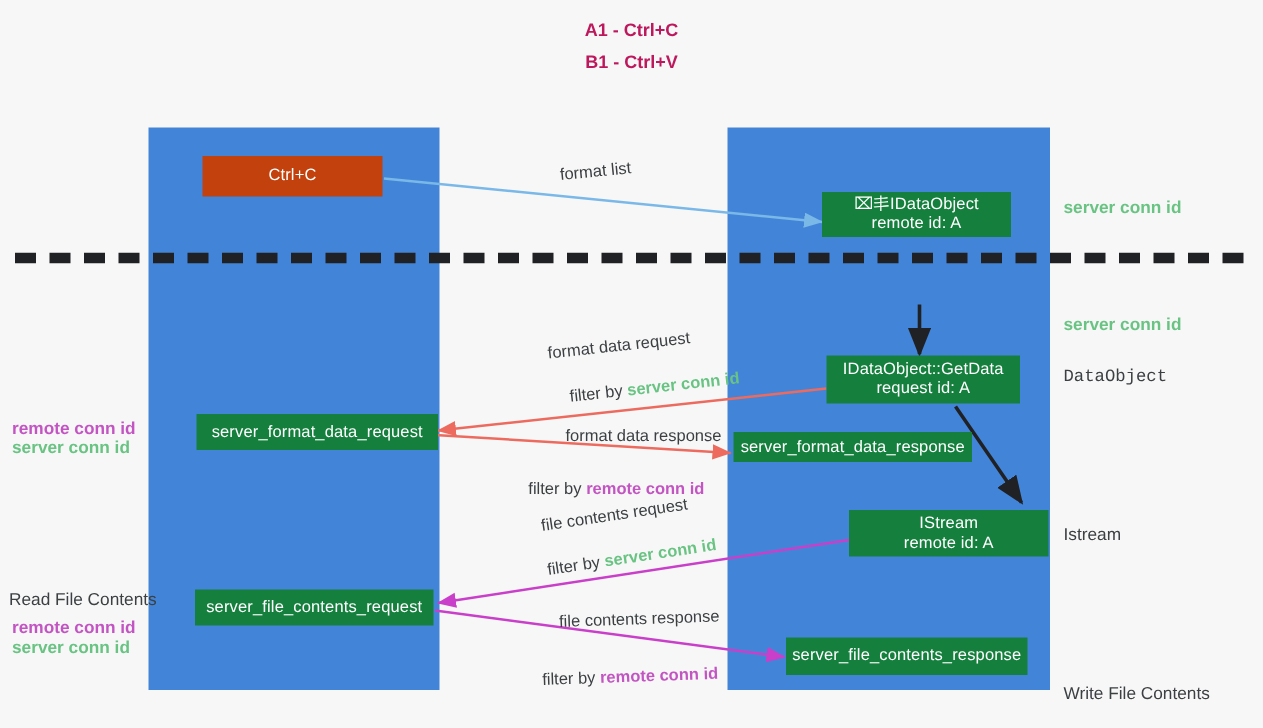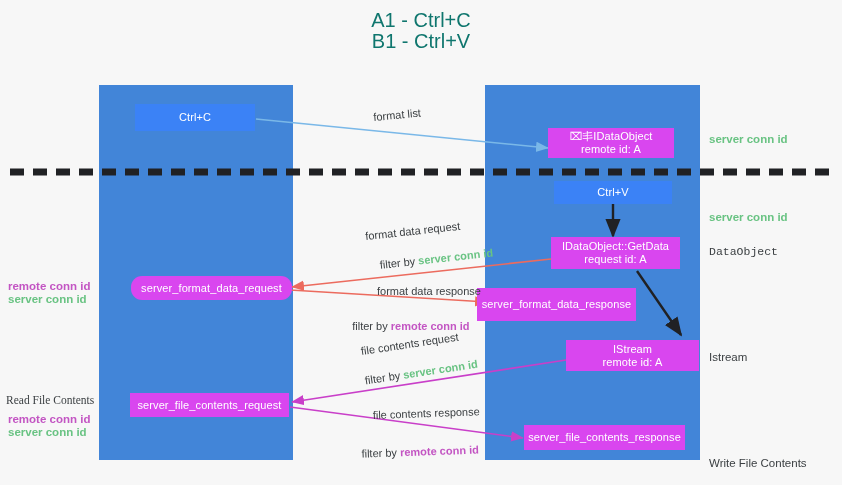--- a/index.html
+++ b/index.html
@@ -8,41 +8,41 @@
     background:#f7f7f7;
     font-family:"Liberation Sans","DejaVu Sans",sans-serif;
     color:#3c4043;
   }
   #stage{position:absolute;inset:0;}
   .abs{position:absolute;}
 
   
   #title{
     left:0;right:0;top:10px;text-align:center;
-    font-size:20px;line-height:21px;color:#0f766e;white-space:pre;
+    font-size:12px;line-height:21px;color:#be185d;white-space:pre;font-weight:bold;
   }
 
   
   .col-head{
     text-align:center;font-size:12px;line-height:14px;color:#3c4043;
     white-space:pre;
   }
   .lane{
     background:#4285d8;
   }
 
   
   .box{
     box-sizing:border-box;
     display:flex;align-items:center;justify-content:center;
     text-align:center;color:#ffffff;font-size:11px;line-height:13px;
     white-space:pre;letter-spacing:.1px;
   }
-  .box.green{background:#3b82f6;}
-  .box.orange{background:#d946ef;}
+  .box.green{background:#c2410c;}
+  .box.orange{background:#15803d;}
 
   
   .lbl{font-size:11.5px;line-height:14px;white-space:pre;}
   .lbl.dark{color:#3c4043;}
   .lbl.green{color:#69c383;font-weight:bold;}
   .lbl.magenta{color:#c355c3;font-weight:bold;}
   .rot-up{transform-origin:left bottom;}
 
   .edge-lbl{font-size:11px;line-height:14px;white-space:pre;color:#3c4043;}
   .edge-lbl .g{color:#69c383;font-weight:bold;}
@@ -101,28 +101,27 @@
     <line x1="290" y1="407" x2="523" y2="438" stroke="#c93fc9" stroke-width="1.6" marker-end="url(#ar-mag)"></line>
 
     <line x1="10" y1="172" x2="832" y2="172" stroke="#202124" stroke-width="7" stroke-dasharray="14 9" stroke-linecap="butt"></line>
   </svg>
 
   <div class="abs box green" style="left:135px;top:104px;width:120px;height:27px;">Ctrl+C</div>
 
   <div class="abs box orange" style="left:548px;top:128px;width:126px;height:30px;">⌧丯IDataObject
 remote id: A</div>
 
-  <div class="abs box green" style="left:554px;top:181px;width:118px;height:23px;">Ctrl+V</div>
 
   <div class="abs box orange" style="left:551px;top:237px;width:129px;height:32px;">IDataObject::GetData
 request id: A</div>
 
-  <div class="abs box orange" style="left:131px;top:276px;width:161px;height:24px;border-radius:11px;">server_format_data_request</div>
+  <div class="abs box orange" style="left:131px;top:276px;width:161px;height:24px;">server_format_data_request</div>
 
-  <div class="abs box orange" style="left:477px;top:288px;width:159px;height:33px;text-align:center;">server_format_data_response</div>
+  <div class="abs box orange" style="left:489px;top:288px;width:159px;height:20px;text-align:center;">server_format_data_response</div>
 
   <div class="abs box orange" style="left:566px;top:340px;width:133px;height:31px;">IStream
 remote id: A</div>
 
   <div class="abs box orange" style="left:130px;top:393px;width:159px;height:24px;">server_file_contents_request</div>
 
   <div class="abs box orange" style="left:524px;top:425px;width:161px;height:25px;">server_file_contents_response</div>
 
   <div class="abs edge-lbl rot-up" style="left:374px;top:110px;transform:rotate(-5.5deg);">format list</div>
 
@@ -148,17 +147,17 @@
 
   <div class="abs lbl green" style="left:709px;top:132px;">server conn id</div>
   <div class="abs lbl green" style="left:709px;top:210px;">server conn id</div>
   <div class="abs lbl dark" style="left:709px;top:245px;font-family:Liberation Mono, monospace;">DataObject</div>
   <div class="abs lbl dark" style="left:709px;top:350px;">Istream</div>
   <div class="abs lbl dark" style="left:709px;top:456px;">Write File Contents</div>
 
   <div class="abs lbl magenta" style="left:8px;top:279px;">remote conn id</div>
   <div class="abs lbl green" style="left:8px;top:292px;">server conn id</div>
 
-  <div class="abs lbl dark" style="left:6px;top:393px;font-family:Liberation Serif, serif;">Read File Contents</div>
+  <div class="abs lbl dark" style="left:6px;top:393px;">Read File Contents</div>
   <div class="abs lbl magenta" style="left:8px;top:412px;">remote conn id</div>
   <div class="abs lbl green" style="left:8px;top:425px;">server conn id</div>
 
 </div>
 
 </body></html>

